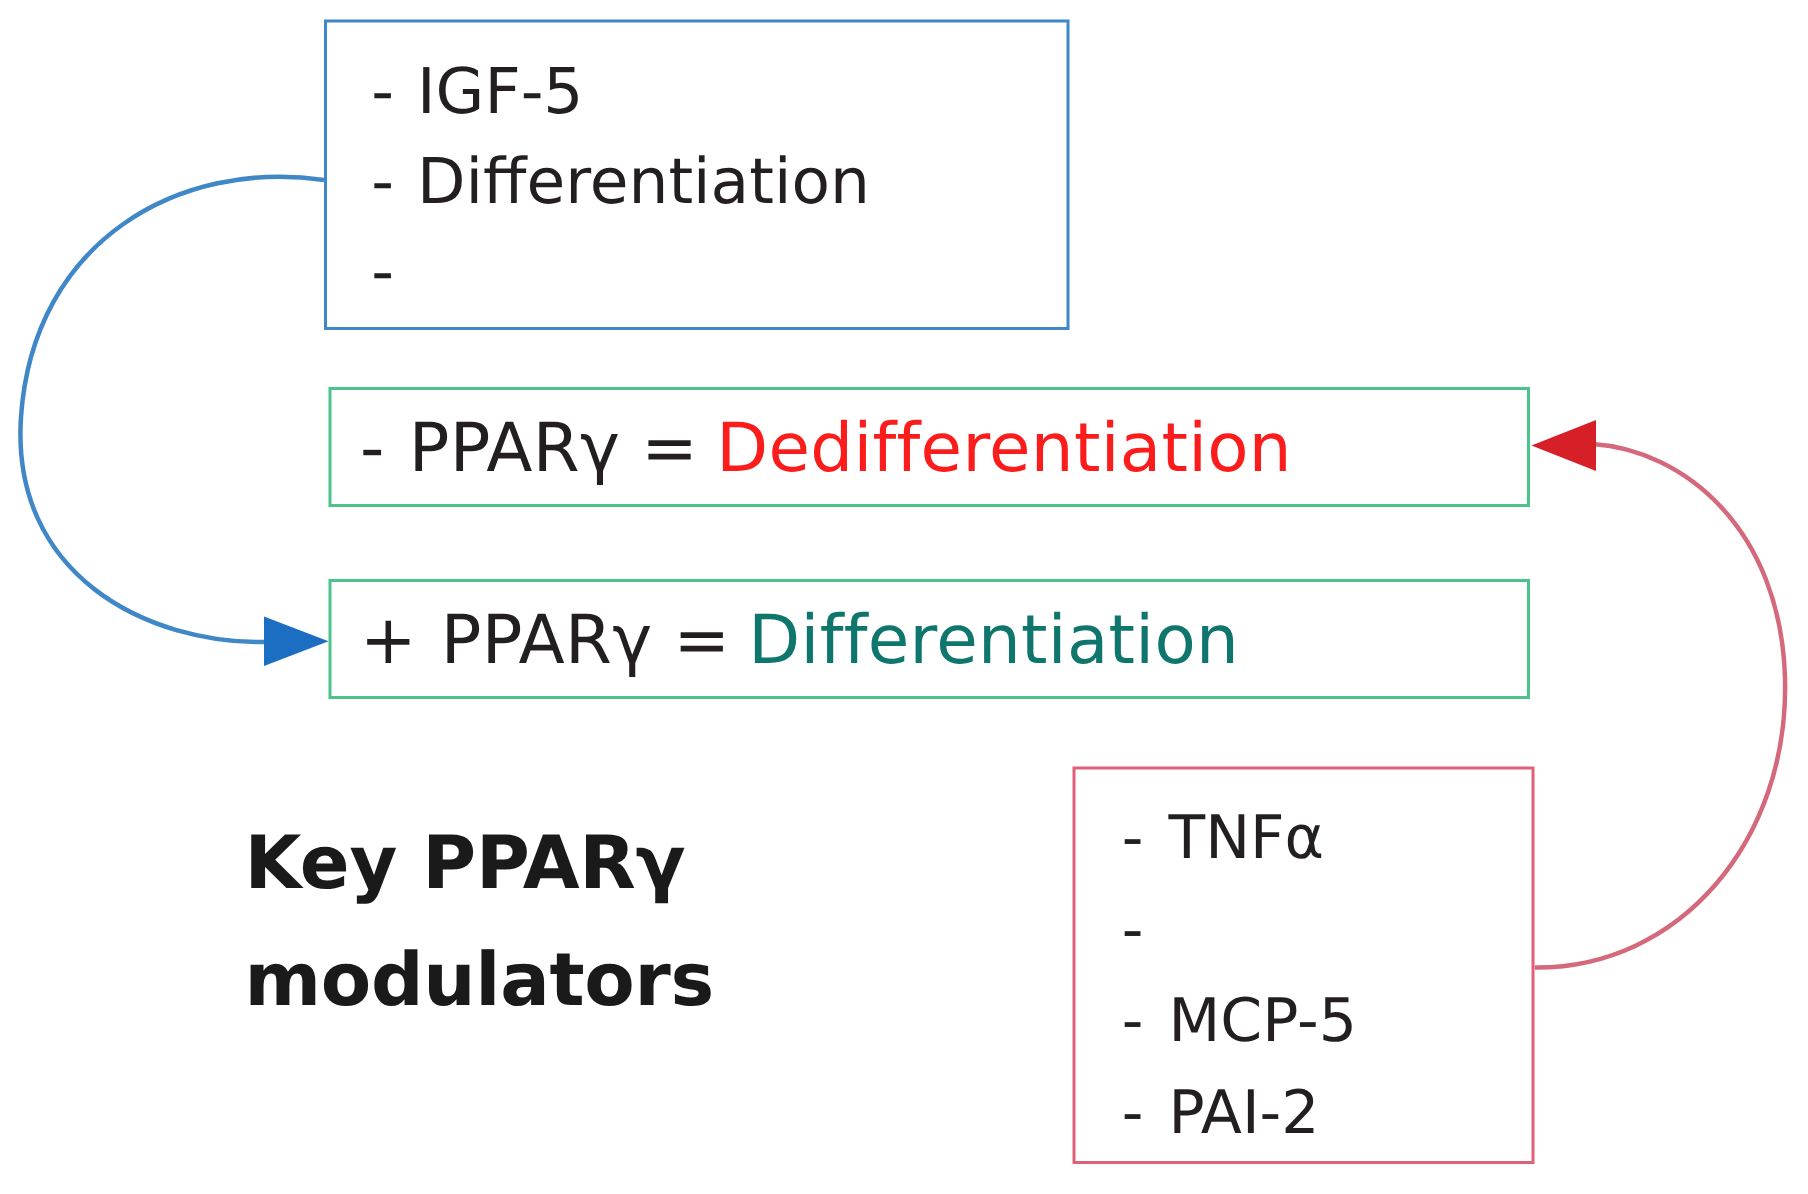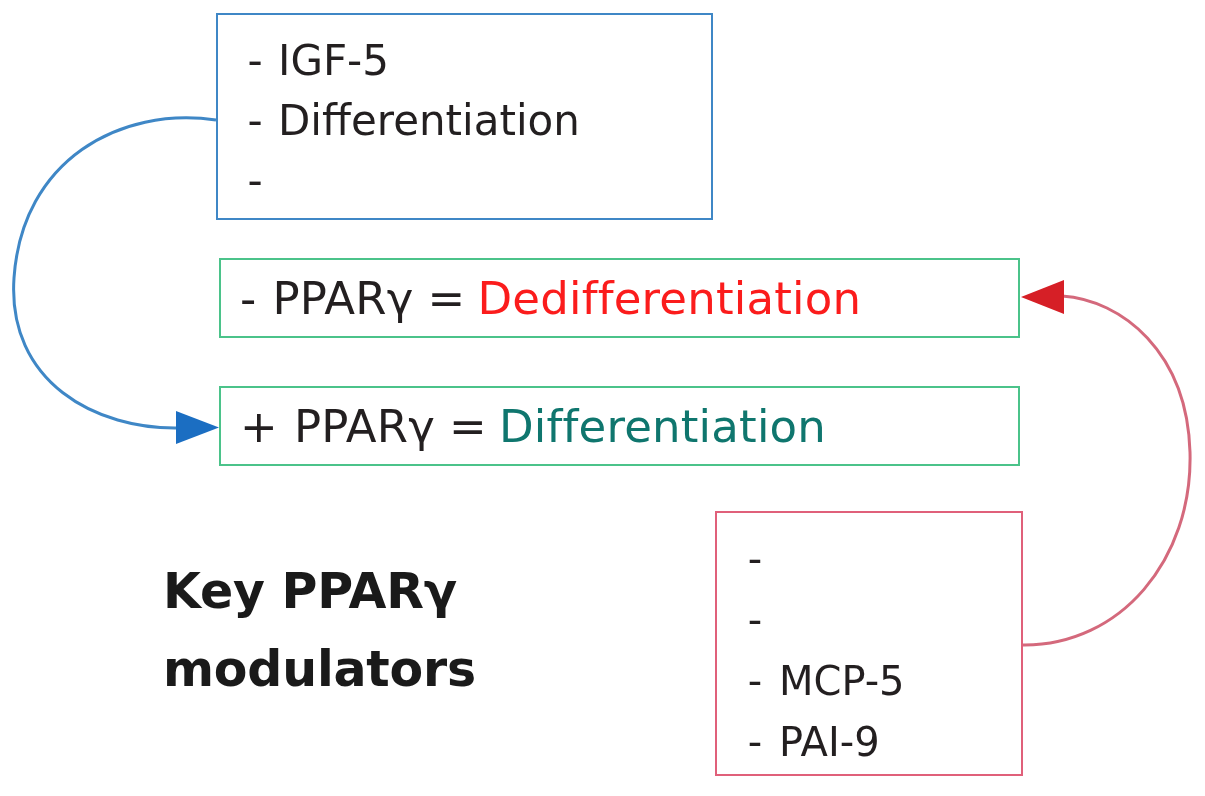--- a/index.html
+++ b/index.html
@@ -144,34 +144,35 @@
 
   <div class="box box-green" id="box-equation-up" style="left:219px; top:386px; width:801px; height:80px;">
     <div class="equation">
       <span class="eq-sign">+</span>
       <span style="margin-left:14px;">PPARγ</span>
       <span style="margin-left:14px;">=</span>
       <span class="eq-outcome-pos">Differentiation</span>
     </div>
   </div>
 
-  <div id="caption" style="left:163px; top:553px; width:420px;">Key PPARγ modulators</div>
+  <div id="caption" style="left:163px; top:537px; width:420px;">Key PPARγ modulators</div>
 
   <div class="box box-red" id="box-modulators-negative" style="left:715px; top:511px; width:308px; height:265px;">
     <ul class="bullet-list">
       <li class="bullet-row">
         <span class="bullet-dash">-</span>
+        <span>TNFα</span>
       </li>
       <li class="bullet-row">
         <span class="bullet-dash">-</span>
       </li>
       <li class="bullet-row">
         <span class="bullet-dash">-</span>
         <span>MCP-5</span>
       </li>
       <li class="bullet-row">
         <span class="bullet-dash">-</span>
-        <span>PAI-9</span>
+        <span>PAI-2</span>
       </li>
     </ul>
   </div>
 
 </div>
 
 </body></html>

